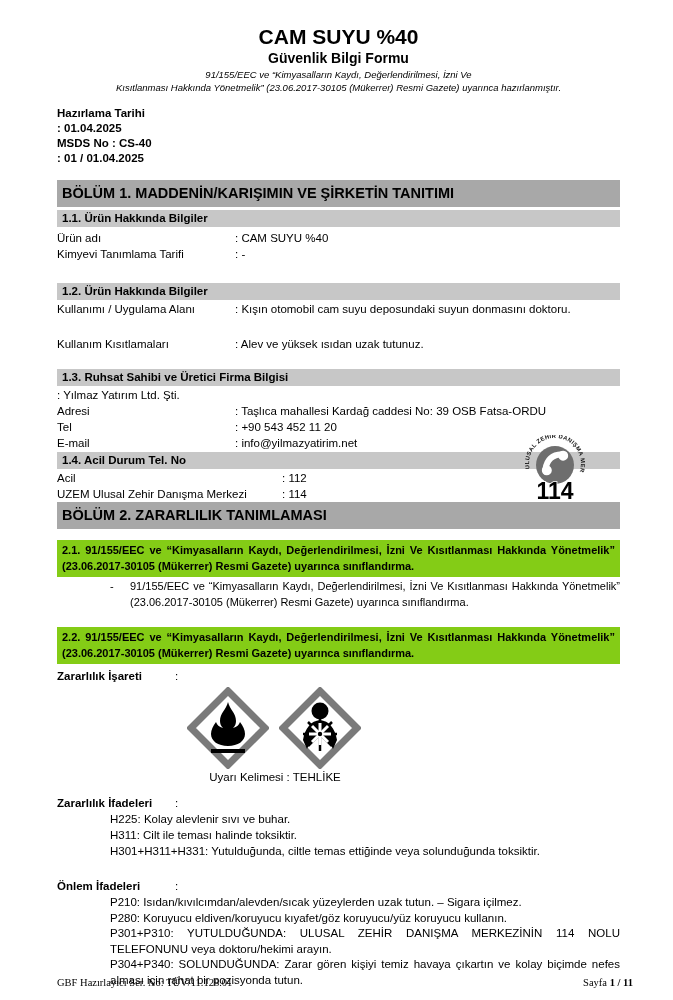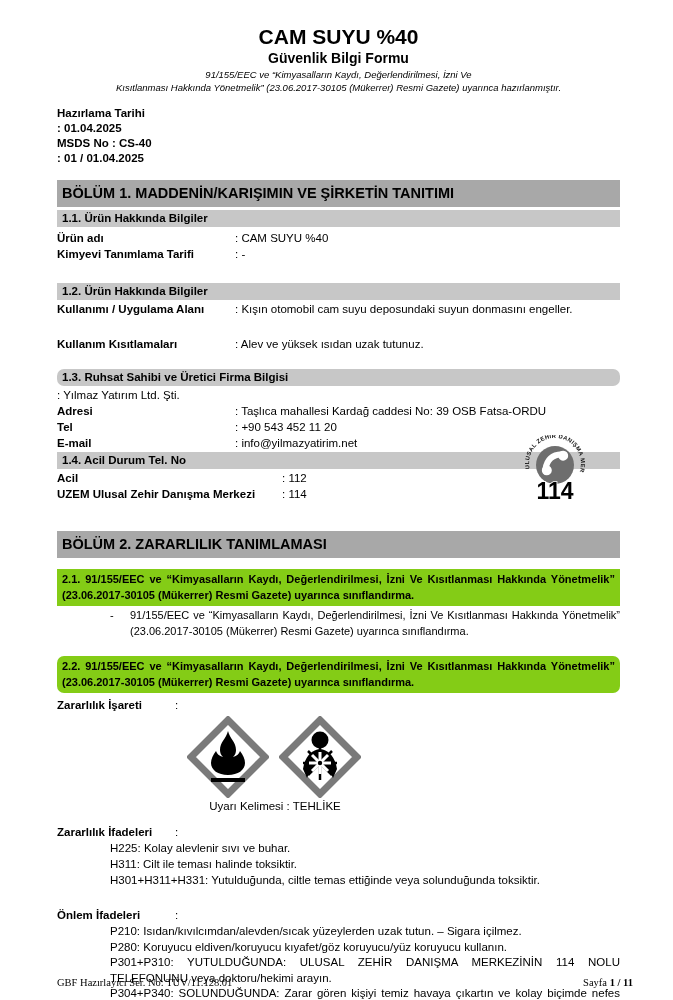--- a/index.html
+++ b/index.html
@@ -17,40 +17,40 @@
   .meta { margin-top:12px; font-size:11.5px; font-weight:bold; line-height:15px; }
   .meta-row { display:flex;flex-direction:column; }
   .meta-label { width:101px; flex-shrink:0; }
   .meta-spacer { flex:1; }
 
   .sec-bar {
     background:#a8a8a8; font-weight:bold; font-size:14.5px; line-height:18px;
     padding:4px 5px 5px 5px;
   }
   .sec-bar.s1 { margin-top:14px; }
-  .sec-bar.s2 { margin-top:29px; }
+  .sec-bar.s2 { }
 
   .sub-bar {
     background:#c7c7c7; font-weight:bold; font-size:11.5px; line-height:14px;
     padding:1px 5px 2px 5px;
   }
   .sub-block {
     background:#84cc16; font-weight:bold; font-size:11px; line-height:16px;
     padding:2px 5px 3px 5px; text-align:justify;
   }
 
   .frow { display:flex; font-size:11.5px; line-height:16px; }
-  .fl { width:178px; flex-shrink:0; font-weight:bold; }
+  .fl { width:178px; flex-shrink:0; font-weight:normal; }
   .fl.wide { width:225px; }
   .fv { flex:1; }
 
   .mt13 { margin-top:3px; }
   .mt21 { margin-top:21px; }
   .mt19 { margin-top:19px; }
-  .mt17 { margin-top:17px;border-radius:7px; }
+  .mt17 { margin-top:17px; }
   .mt11 { margin-top:11px; }
   .mt1  { margin-top:1px; }
 
   .badge-wrap { position:absolute; top:435px; right:70px; width:96px; height:68px; }
 
   .dash-para { display:flex; margin-top:2px; padding-left:53px; font-size:11px; line-height:15.5px; }
   .dash-para .dash { width:20px; flex-shrink:0; }
   .dash-para .txt  { flex:1; text-align:justify; }
 
   .stmt-head { display:flex; font-size:11.5px; line-height:16px; }
@@ -101,21 +101,21 @@
     <span class="fv">: CAM SUYU %40</span>
   </div>
   <div class="frow">
     <span class="fl">Kimyevi Tanımlama Tarifi</span>
     <span class="fv">: -</span>
   </div>
 
   <div class="sub-bar mt21">1.2. Ürün Hakkında Bilgiler</div>
   <div class="frow mt1">
     <span class="fl">Kullanımı / Uygulama Alanı</span>
-    <span class="fv">: Kışın otomobil cam suyu deposundaki suyun  donmasını engeller.</span>
+    <span class="fv">: Kışın otomobil cam suyu deposundaki suyun  donmasını doktoru.</span>
   </div>
   <div class="frow mt19">
     <span class="fl">Kullanım Kısıtlamaları</span>
     <span class="fv">: Alev ve yüksek ısıdan uzak tutunuz.</span>
   </div>
 
   <div class="sub-bar mt17">1.3. Ruhsat Sahibi ve Üretici Firma Bilgisi</div>
   <div class="frow mt1">
     <span class="fv">: Yılmaz Yatırım Ltd. Şti.</span>
   </div>

